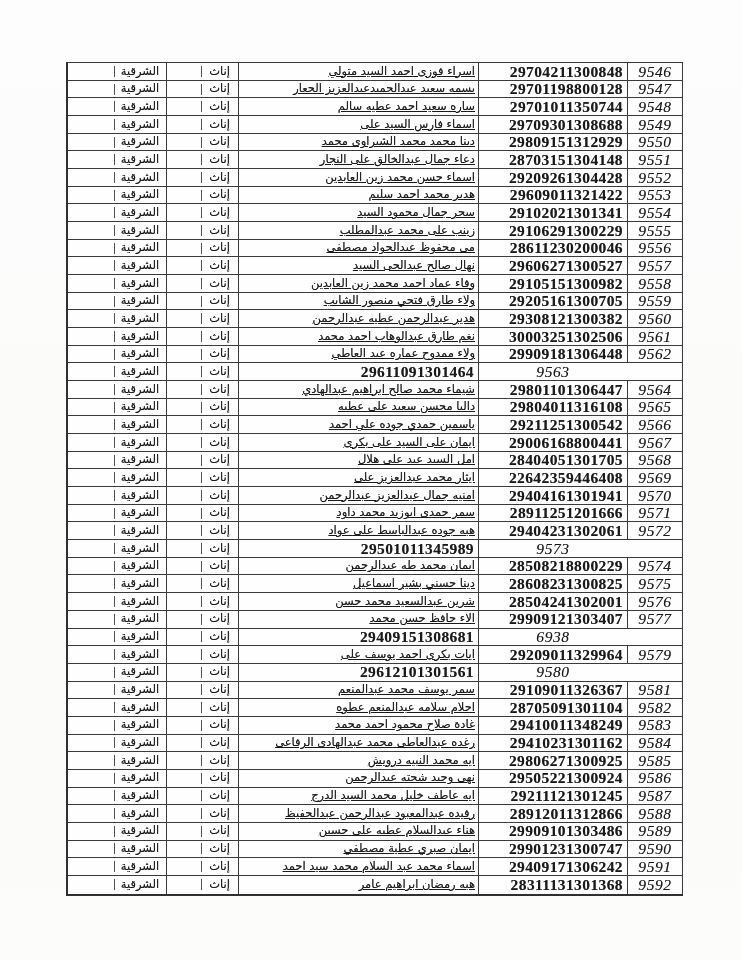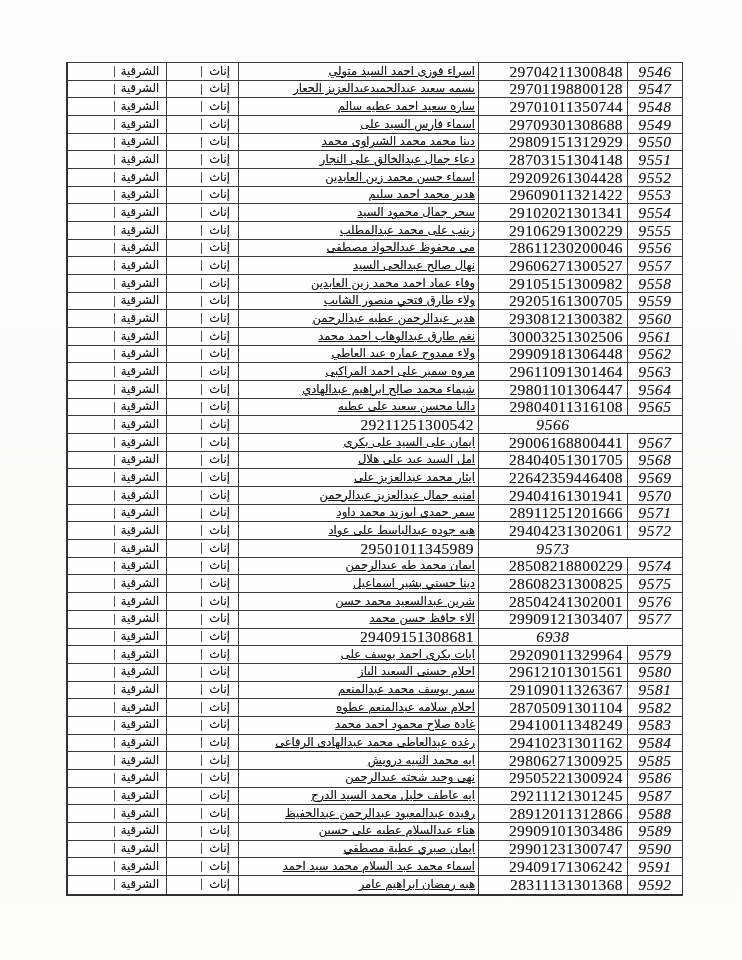--- a/index.html
+++ b/index.html
@@ -58,21 +58,21 @@
   .cE .ar{text-align:right;}
   .num{
     font-family:"Liberation Serif","DejaVu Serif",serif;
     font-size:15.5px;
     letter-spacing:.4px;
     line-height:1;
     width:100%;
     text-shadow:0 0 .4px rgba(20,20,20,.5);
   }
   .cF{justify-content:flex-end;padding-right:4px;}
-  .cF .num{text-align:right;}
+  .cF .num{text-align:right;font-weight:bold;}
   .cG .num{text-align:center;letter-spacing:.6px;font-style:italic;}
 </style>
 </head>
 <body>
 
 <div class="page">
   <div class="records-table">
   <div class="row">
     <div class="cell cA"></div>
     <div class="cell cB">
@@ -415,23 +415,20 @@
 
   <div class="row">
     <div class="cell cA"></div>
     <div class="cell cB">
       <span class="ar">الشرقية</span>
     </div>
     <div class="cell cC"></div>
     <div class="cell cD">
       <span class="ar">إناث</span>
     </div>
-    <div class="cell cE">
-      <span class="ar">مروه سمير على احمد المراكبى</span>
-    </div>
     <div class="cell cF">
       <span class="num">29611091301464</span>
     </div>
     <div class="cell cG">
       <span class="num">9563</span>
     </div>
   </div>
 
   <div class="row">
     <div class="cell cA"></div>
@@ -475,20 +472,23 @@
 
   <div class="row">
     <div class="cell cA"></div>
     <div class="cell cB">
       <span class="ar">الشرقية</span>
     </div>
     <div class="cell cC"></div>
     <div class="cell cD">
       <span class="ar">إناث</span>
     </div>
+    <div class="cell cE">
+      <span class="ar">ياسمين حمدي جوده علي احمد</span>
+    </div>
     <div class="cell cF">
       <span class="num">29211251300542</span>
     </div>
     <div class="cell cG">
       <span class="num">9566</span>
     </div>
   </div>
 
   <div class="row">
     <div class="cell cA"></div>
@@ -745,23 +745,20 @@
   </div>
 
   <div class="row">
     <div class="cell cA"></div>
     <div class="cell cB">
       <span class="ar">الشرقية</span>
     </div>
     <div class="cell cC"></div>
     <div class="cell cD">
       <span class="ar">إناث</span>
-    </div>
-    <div class="cell cE">
-      <span class="ar">احلام حسنى السعيد الباز</span>
     </div>
     <div class="cell cF">
       <span class="num">29612101301561</span>
     </div>
     <div class="cell cG">
       <span class="num">9580</span>
     </div>
   </div>
 
   <div class="row">

